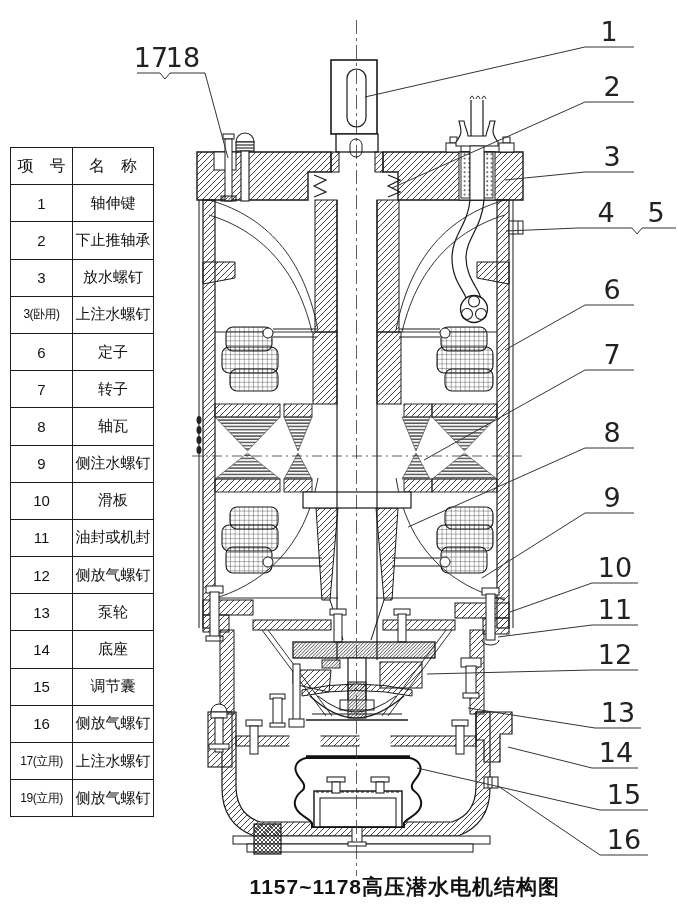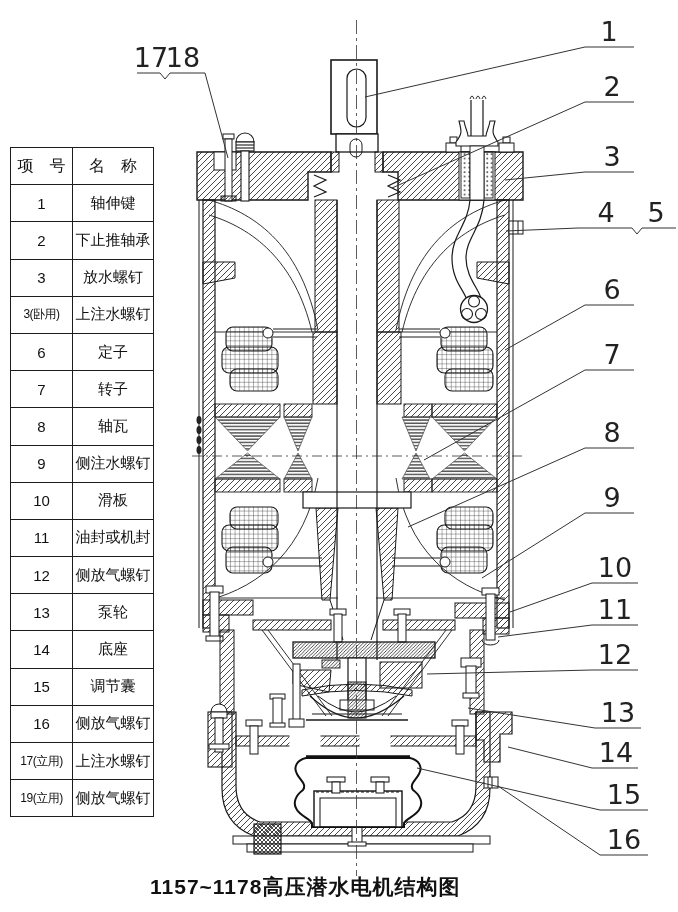--- a/index.html
+++ b/index.html
@@ -9,21 +9,21 @@
   .parts{position:absolute;left:10px;top:147px;border-collapse:collapse;table-layout:fixed;}
   .parts td{border:1.6px solid #1c1c1c;text-align:center;vertical-align:middle;
             height:36.2px;padding:0;background:#fff;margin-left:19px;}
   .parts .col-no{width:61px;font-size:15px;}
   .parts .col-name{width:80px;font-size:15px;font-family:Liberation Serif, serif;}
   .parts td.small{font-size:12px;letter-spacing:-0.5px;}
   .parts tr.hdr td{font-size:16px;}
   
   .diagram{position:absolute;left:0;top:0;width:678px;height:912px;}
   
-  .title{position:absolute;left:150px;top:873px;width:410px;text-align:left;
+  .title{position:absolute;left:150px;top:873px;width:410px;text-align:right;
          font-size:21px;font-weight:bold;letter-spacing:1px;}
   .callout-num{font-family:"DejaVu Sans",sans-serif;font-size:27px;fill:#222;}
 </style>
 </head>
 <body>
 
 <div class="page">
 
   <table class="parts">
     <tbody>

